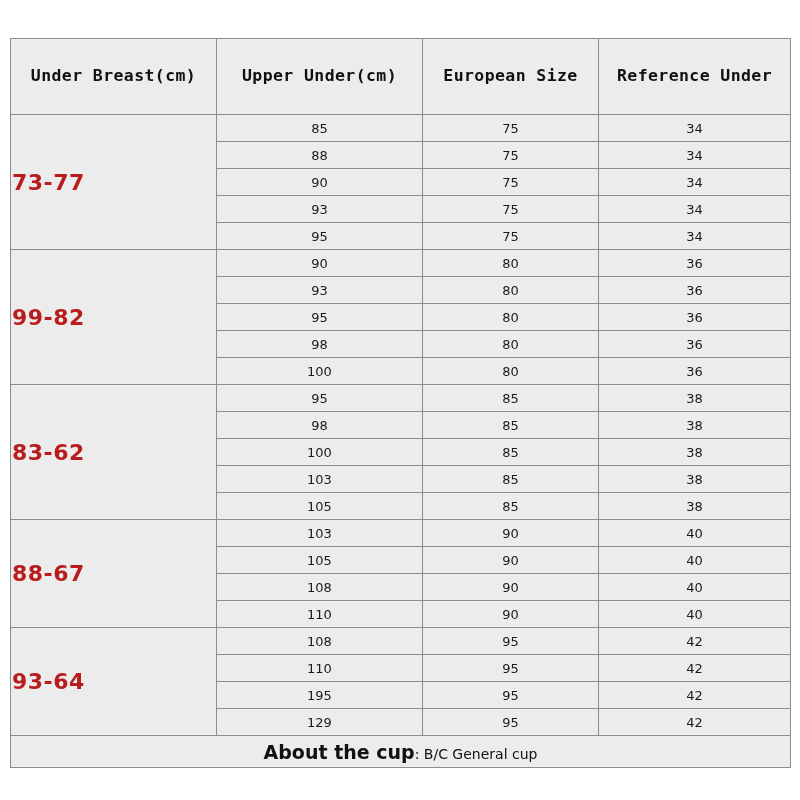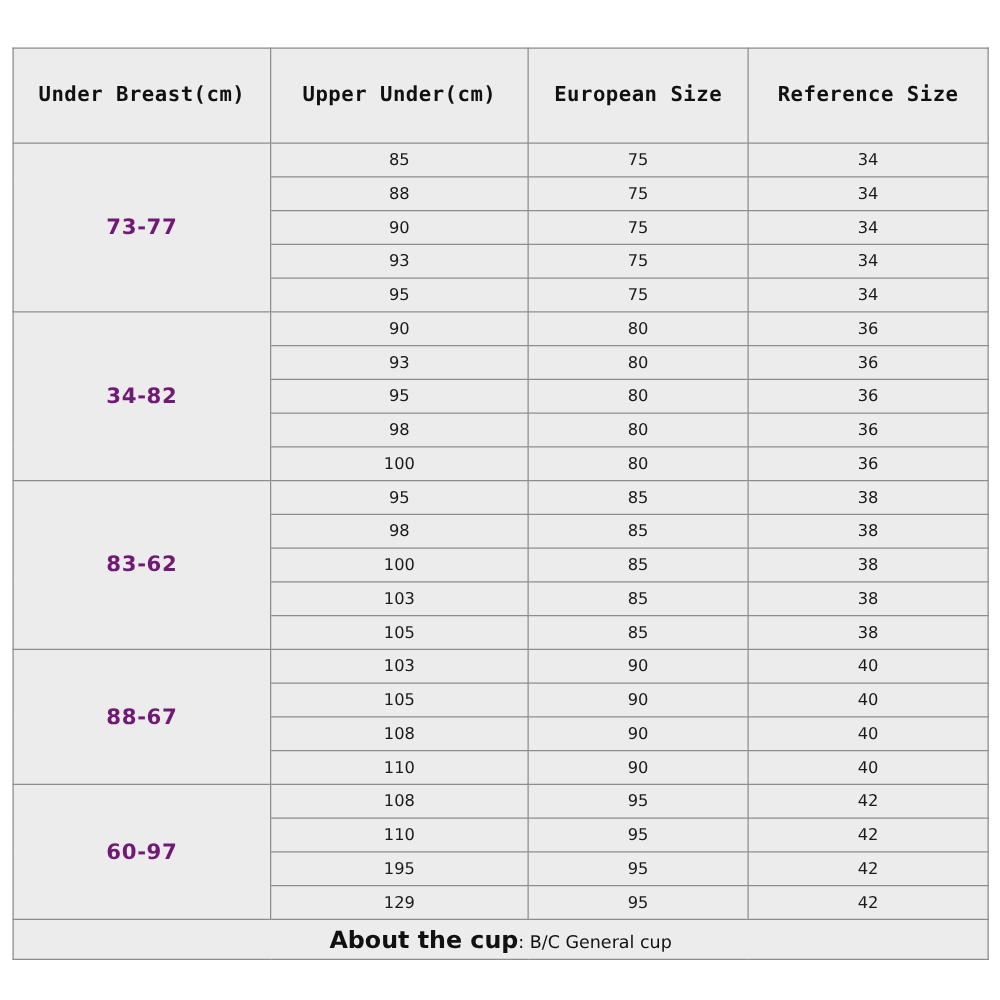--- a/index.html
+++ b/index.html
@@ -49,23 +49,23 @@
     line-height: 1.25;
   }
   th.col-under { width: 206px; }
   th.col-upper { width: 206px; }
   th.col-euro  { width: 176px; }
   th.col-ref   { width: 192px; }
 
   td.group-label {
     font-family: "DejaVu Sans", sans-serif;
     font-weight: bold;
-    font-size: 17px;
-    color: #701a75;
-    text-align: center;
+    font-size: 22px;
+    color: #b91c1c;
+    text-align: left;
     vertical-align: middle;
     letter-spacing: 0.5px;
   }
   td.cell {
     height: 27px;
     font-family: "DejaVu Sans", sans-serif;
     font-size: 13px;
     color: #1a1a1a;
     text-align: center;
     vertical-align: middle;
@@ -91,21 +91,21 @@
 <body>
 
 <div class="sheet">
 
   <table class="size-table">
     <thead>
       <tr>
         <th class="col-under">Under Breast(cm)</th>
         <th class="col-upper">Upper Under(cm)</th>
         <th class="col-euro">European Size</th>
-        <th class="col-ref">Reference Size</th>
+        <th class="col-ref">Reference Under</th>
       </tr>
     </thead>
     <tbody>
 
       <tr>
         <td class="group-label" rowspan="5">73-77</td>
         <td class="cell">85</td>
         <td class="cell">75</td>
         <td class="cell">34</td>
       </tr>
@@ -124,21 +124,21 @@
         <td class="cell">75</td>
         <td class="cell">34</td>
       </tr>
       <tr>
         <td class="cell">95</td>
         <td class="cell">75</td>
         <td class="cell">34</td>
       </tr>
 
       <tr>
-        <td class="group-label" rowspan="5">34-82</td>
+        <td class="group-label" rowspan="5">99-82</td>
         <td class="cell">90</td>
         <td class="cell">80</td>
         <td class="cell">36</td>
       </tr>
       <tr>
         <td class="cell">93</td>
         <td class="cell">80</td>
         <td class="cell">36</td>
       </tr>
       <tr>
@@ -200,21 +200,21 @@
         <td class="cell">90</td>
         <td class="cell">40</td>
       </tr>
       <tr>
         <td class="cell">110</td>
         <td class="cell">90</td>
         <td class="cell">40</td>
       </tr>
 
       <tr>
-        <td class="group-label" rowspan="4">60-97</td>
+        <td class="group-label" rowspan="4">93-64</td>
         <td class="cell">108</td>
         <td class="cell">95</td>
         <td class="cell">42</td>
       </tr>
       <tr>
         <td class="cell">110</td>
         <td class="cell">95</td>
         <td class="cell">42</td>
       </tr>
       <tr>

